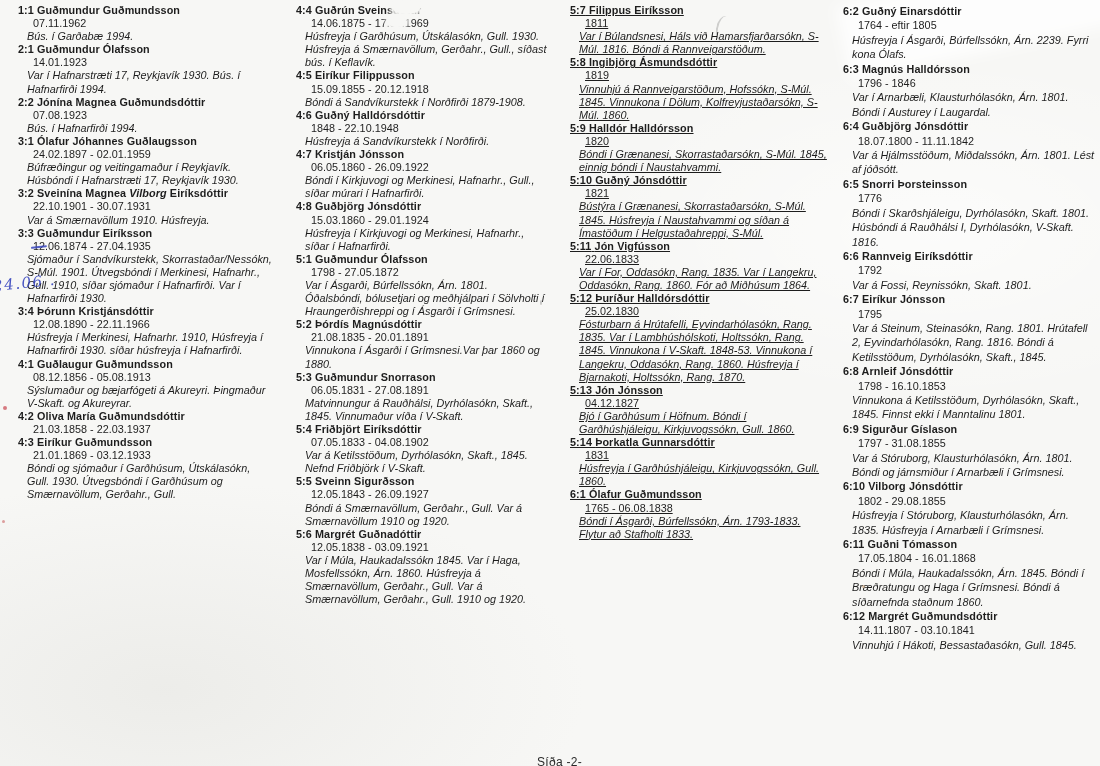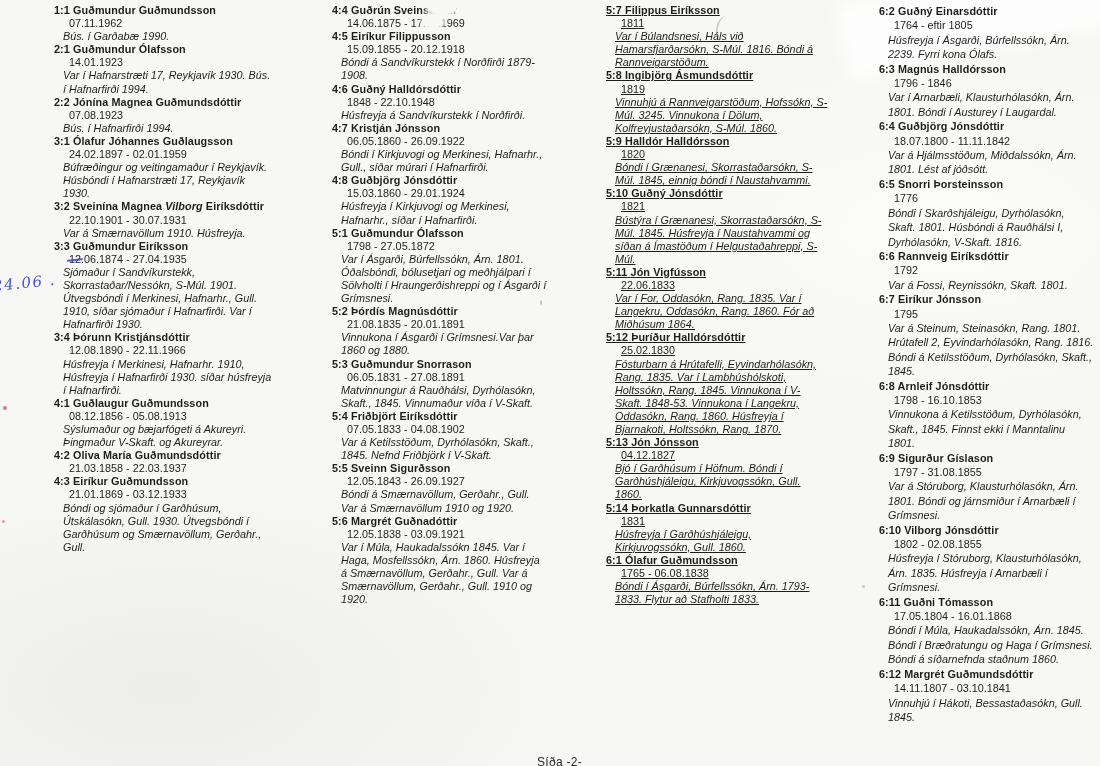--- a/index.html
+++ b/index.html
@@ -15,21 +15,21 @@
       radial-gradient(ellipse 500px 250px at 85% 30%, rgba(255,255,255,.6), transparent 70%),
       #f7f7f5;
   }
   .column{position:absolute;top:4px;color:#1d1d1d;}
   .col0{left:18px;width:256px;}
   .col1{left:296px;width:252px;}
   .col2{left:570px;width:258px;text-decoration:underline;}
   .col3{left:843px;width:252px;font-size:11.5px;}
   .column{font-size:10.8px;line-height:13.1px;}
   .col3{line-height:14.4px;}
-  .entry{position:relative;margin-left:36px;}
+  .entry{position:relative;}
   .name-line{font-weight:bold;letter-spacing:.1px;}
   .name-line .em{font-style:italic;text-align:center;}
   .dates{padding-left:15px;position:relative;}
   .bio{padding-left:9px;font-style:italic;}
   .num{font-weight:bold;}
   
   .handwriting{
     position:absolute;left:-7px;top:274px;
     font-family:"DejaVu Serif",serif;font-style:italic;
     color:#3644bd;font-size:15px;letter-spacing:1.5px;
@@ -69,21 +69,21 @@
 <body>
 
 <div class="page">
   <div class="crease"></div>
   <div class="paren-mark"></div>
 
   <div class="column col0">
       <div class="entry">
         <div class="name-line"><span class="num">1:1</span> <span>Guðmundur Guðmundsson</span></div>
         <div class="dates">07.11.1962</div>
-        <div class="bio">Bús. í Garðabæ 1990.</div>
+        <div class="bio">Bús. í Garðabæ 1994.</div>
       </div>
       <div class="entry">
         <div class="name-line"><span class="num">2:1</span> <span>Guðmundur Ólafsson</span></div>
         <div class="dates">14.01.1923</div>
         <div class="bio">Var í Hafnarstræti 17, Reykjavík 1930. Bús. í Hafnarfirði 1994.</div>
       </div>
       <div class="entry">
         <div class="name-line"><span class="num">2:2</span> <span>Jónína Magnea Guðmundsdóttir</span></div>
         <div class="dates">07.08.1923</div>
         <div class="bio">Bús. í Hafnarfirði 1994.</div>
@@ -120,20 +120,21 @@
       <div class="entry">
         <div class="name-line"><span class="num">4:3</span> <span>Eiríkur Guðmundsson</span></div>
         <div class="dates">21.01.1869 - 03.12.1933</div>
         <div class="bio">Bóndi og sjómaður í Garðhúsum, Útskálasókn, Gull. 1930. Útvegsbóndi í Garðhúsum og Smærnavöllum, Gerðahr., Gull.</div>
       </div>
     </div>
   <div class="column col1">
       <div class="entry">
         <div class="name-line"><span class="num">4:4</span> <span>Guðrún Sveinsdóttir</span></div>
         <div class="dates">14.06.1875 - 17.09.1969</div>
+        <div class="bio">Húsfreyja í Garðhúsum, Útskálasókn, Gull. 1930. Húsfreyja á Smærnavöllum, Gerðahr., Gull., síðast bús. í Keflavík.</div>
         <span class="smudge s1"></span>
         <span class="smudge s2"></span>
       </div>
       <div class="entry">
         <div class="name-line"><span class="num">4:5</span> <span>Eiríkur Filippusson</span></div>
         <div class="dates">15.09.1855 - 20.12.1918</div>
         <div class="bio">Bóndi á Sandvíkurstekk í Norðfirði 1879-1908.</div>
       </div>
       <div class="entry">
         <div class="name-line"><span class="num">4:6</span> <span>Guðný Halldórsdóttir</span></div>
@@ -183,21 +184,21 @@
     </div>
   <div class="column col2">
       <div class="entry">
         <div class="name-line"><span class="num">5:7</span> <span>Filippus Eiríksson</span></div>
         <div class="dates">1811</div>
         <div class="bio">Var í Búlandsnesi, Háls við Hamarsfjarðarsókn, S-Múl. 1816. Bóndi á Rannveigarstöðum.</div>
       </div>
       <div class="entry">
         <div class="name-line"><span class="num">5:8</span> <span>Ingibjörg Ásmundsdóttir</span></div>
         <div class="dates">1819</div>
-        <div class="bio">Vinnuhjú á Rannveigarstöðum, Hofssókn, S-Múl. 3245. Vinnukona í Dölum, Kolfreyjustaðarsókn, S-Múl. 1860.</div>
+        <div class="bio">Vinnuhjú á Rannveigarstöðum, Hofssókn, S-Múl. 1845. Vinnukona í Dölum, Kolfreyjustaðarsókn, S-Múl. 1860.</div>
       </div>
       <div class="entry">
         <div class="name-line"><span class="num">5:9</span> <span>Halldór Halldórsson</span></div>
         <div class="dates">1820</div>
         <div class="bio">Bóndi í Grænanesi, Skorrastaðarsókn, S-Múl. 1845, einnig bóndi í Naustahvammi.</div>
       </div>
       <div class="entry">
         <div class="name-line"><span class="num">5:10</span> <span>Guðný Jónsdóttir</span></div>
         <div class="dates">1821</div>
         <div class="bio">Bústýra í Grænanesi, Skorrastaðarsókn, S-Múl. 1845. Húsfreyja í Naustahvammi og síðan á Ímastöðum í Helgustaðahreppi, S-Múl.</div>
@@ -264,21 +265,21 @@
         <div class="dates">1798 - 16.10.1853</div>
         <div class="bio">Vinnukona á Ketilsstöðum, Dyrhólasókn, Skaft., 1845. Finnst ekki í Manntalinu 1801.</div>
       </div>
       <div class="entry">
         <div class="name-line"><span class="num">6:9</span> <span>Sigurður Gíslason</span></div>
         <div class="dates">1797 - 31.08.1855</div>
         <div class="bio">Var á Stóruborg, Klausturhólasókn, Árn. 1801. Bóndi og járnsmiður í Arnarbæli í Grímsnesi.</div>
       </div>
       <div class="entry">
         <div class="name-line"><span class="num">6:10</span> <span>Vilborg Jónsdóttir</span></div>
-        <div class="dates">1802 - 02.08.1855</div>
+        <div class="dates">1802 - 29.08.1855</div>
         <div class="bio">Húsfreyja í Stóruborg, Klausturhólasókn, Árn. 1835.  Húsfreyja í Arnarbæli í Grímsnesi.</div>
       </div>
       <div class="entry">
         <div class="name-line"><span class="num">6:11</span> <span>Guðni Tómasson</span></div>
         <div class="dates">17.05.1804 - 16.01.1868</div>
         <div class="bio">Bóndi í Múla, Haukadalssókn, Árn. 1845. Bóndi í Bræðratungu og Haga í Grímsnesi. Bóndi á síðarnefnda staðnum 1860.</div>
       </div>
       <div class="entry">
         <div class="name-line"><span class="num">6:12</span> <span>Margrét Guðmundsdóttir</span></div>
         <div class="dates">14.11.1807 - 03.10.1841</div>

